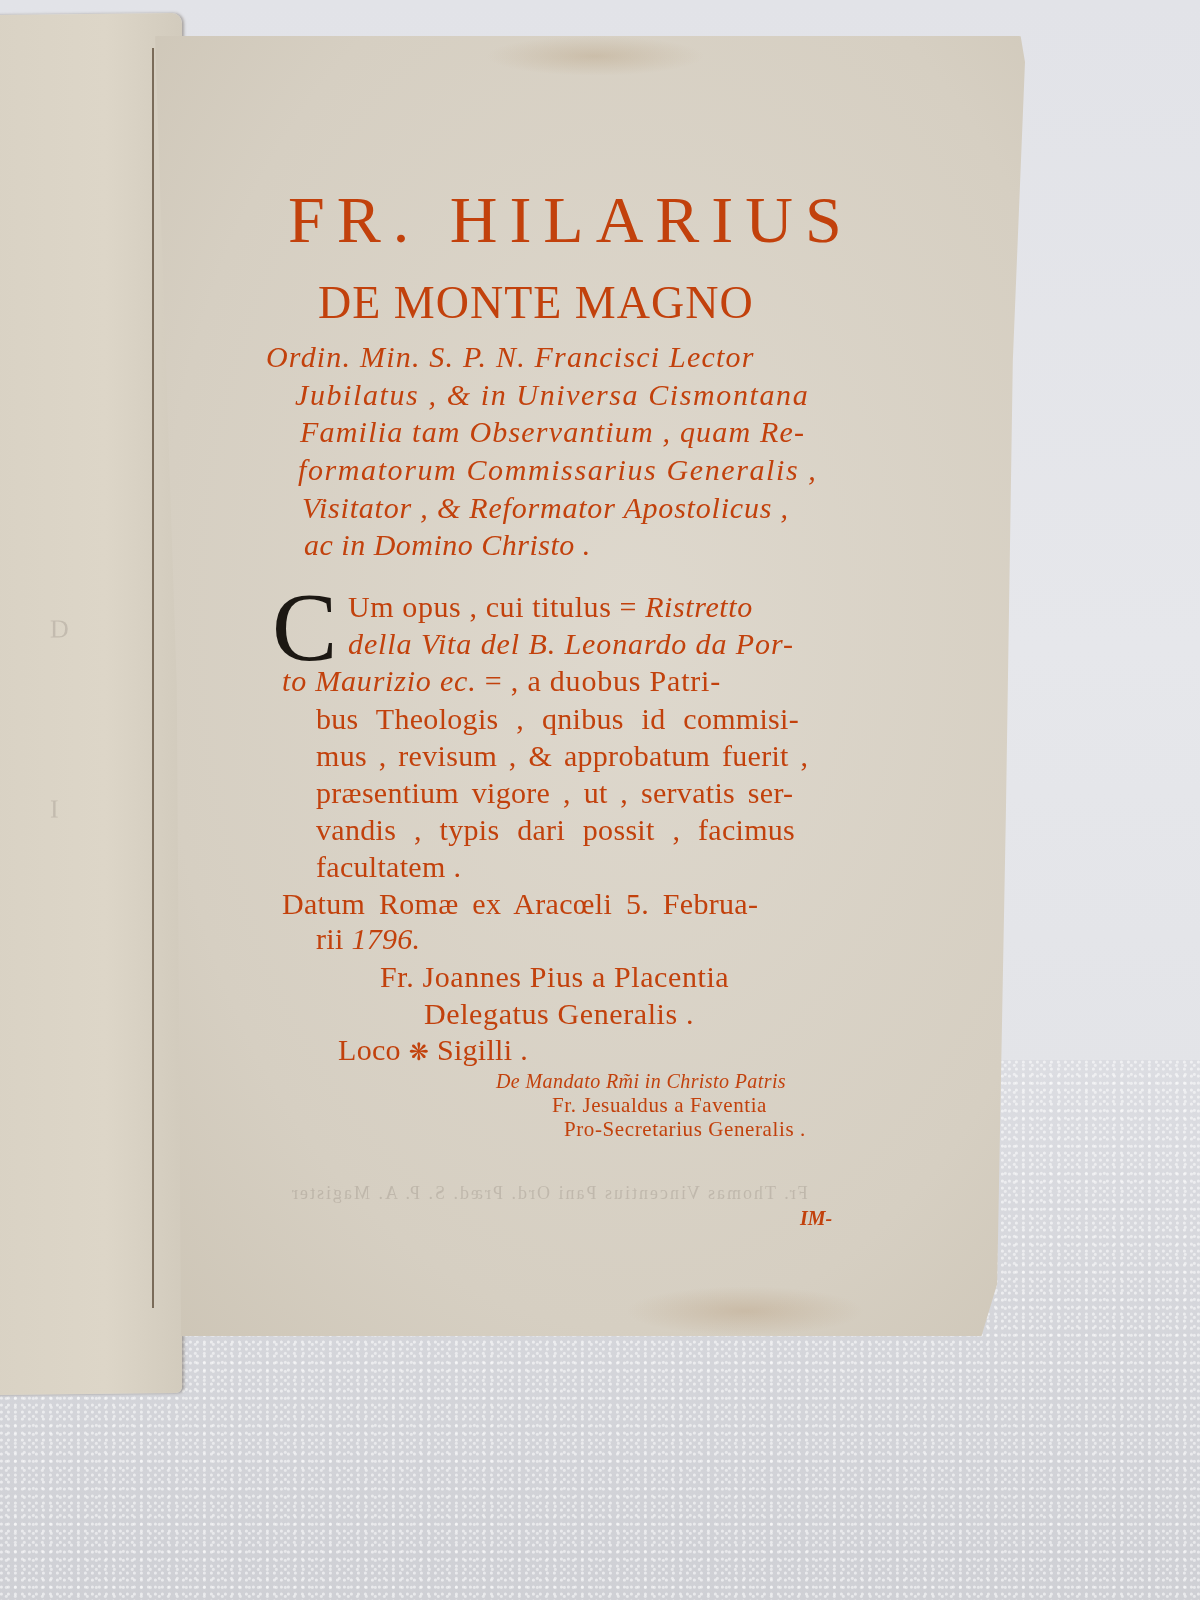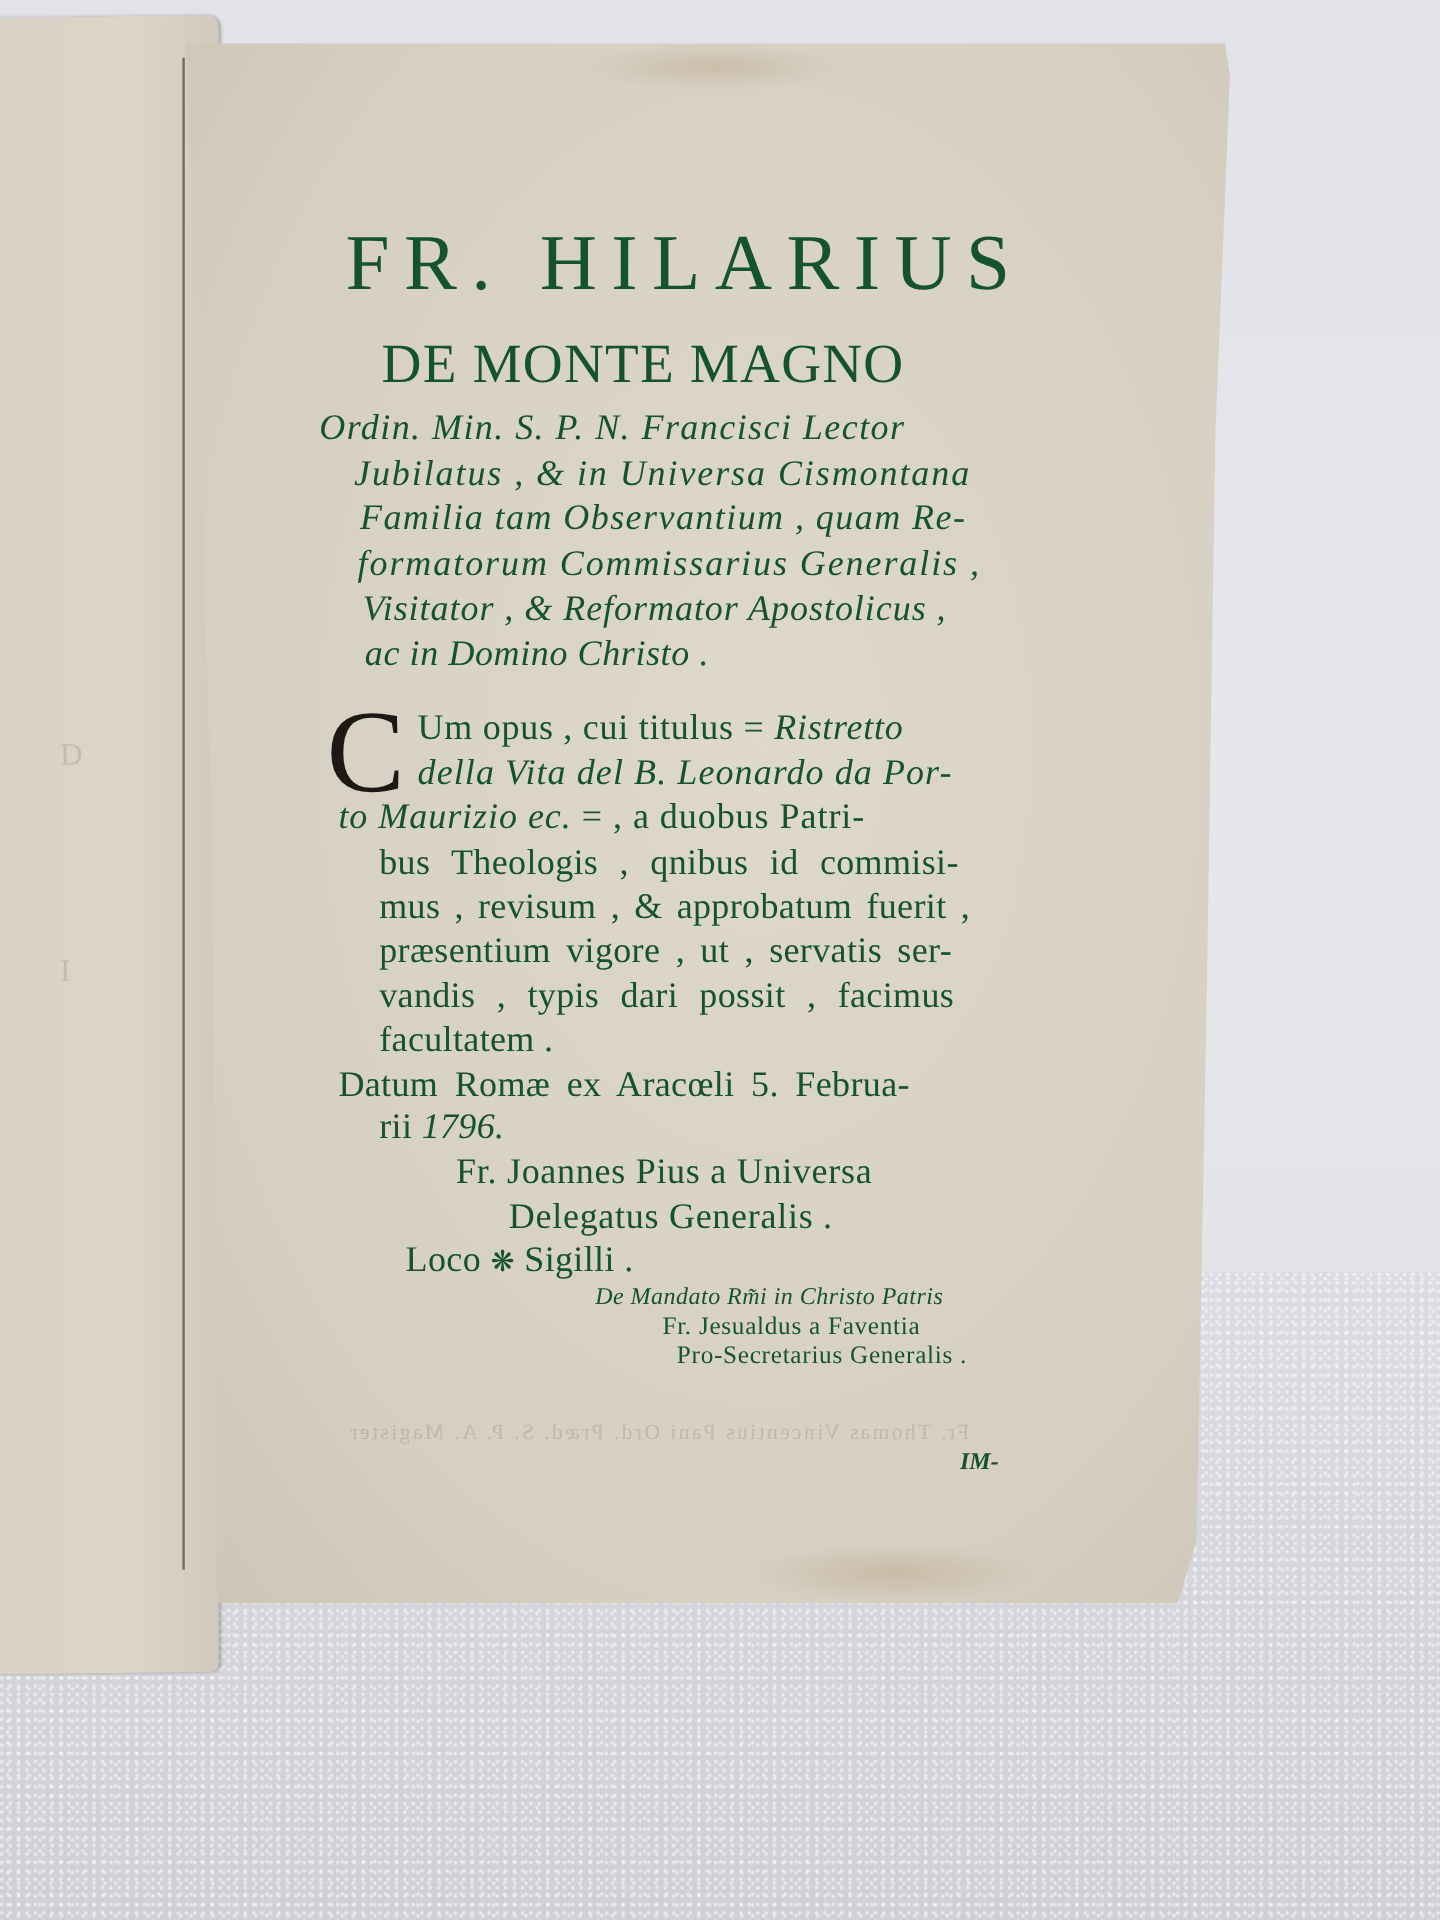--- a/index.html
+++ b/index.html
@@ -74,21 +74,21 @@
     }
     .right-page .stain-bottom {
       position: absolute;
       left: 470px; top: 1250px;
       width: 240px; height: 50px;
       background: radial-gradient(ellipse at center, rgba(170,135,95,0.28), transparent 70%);
     }
     
     .text {
       position: absolute;
-      color: #14532d;
+      color: #c2410c;
       white-space: nowrap;
     }
     .title-1 {
       left: 288px; top: 182px;
       font-size: 66px;
       letter-spacing: 12px;
       font-weight: normal;
     }
     .title-2 {
       left: 318px; top: 276px;
@@ -168,21 +168,21 @@
 <div class="text roman" style="top:739px; left:316px; word-spacing:4px;">mus , revisum , &amp; approbatum fuerit ,</div>
 <div class="text roman" style="top:776px; left:316px; word-spacing:5px;">præsentium vigore , ut , servatis ser-</div>
 <div class="text roman" style="top:813px; left:316px; word-spacing:10px;">vandis , typis dari possit , facimus</div>
 <div class="text roman" style="top:850px; left:316px;">facultatem .</div>
 
 <div class="text roman" style="top:887px; left:282px; word-spacing:6px;">Datum Romæ ex Aracœli 5. Februa-</div>
 <div class="text roman" style="top:922px; left:316px;">
   <span>rii </span><span style="font-style:italic;margin-top:44px;">1796.</span>
 </div>
 
-<div class="text roman" style="top:960px; left:380px; letter-spacing:0.6px;">Fr. Joannes Pius a Universa</div>
+<div class="text roman" style="top:960px; left:380px; letter-spacing:0.6px;">Fr. Joannes Pius a Placentia</div>
 <div class="text roman" style="top:997px; left:424px; letter-spacing:0.6px;">Delegatus Generalis .</div>
 
 <div class="text roman" style="top:1033px; left:338px;">
   <span>Loco</span>
   <span style="font-size:24px;">❋</span>
   <span>Sigilli .</span>
 </div>
 
 <div class="text small-ital" style="top:1070px; left:496px; letter-spacing:0.4px;">De Mandato Rm̃i in Christo Patris</div>
 <div class="text small-roman" style="top:1093px; left:552px; letter-spacing:0.6px;">Fr. Jesualdus a Faventia</div>

